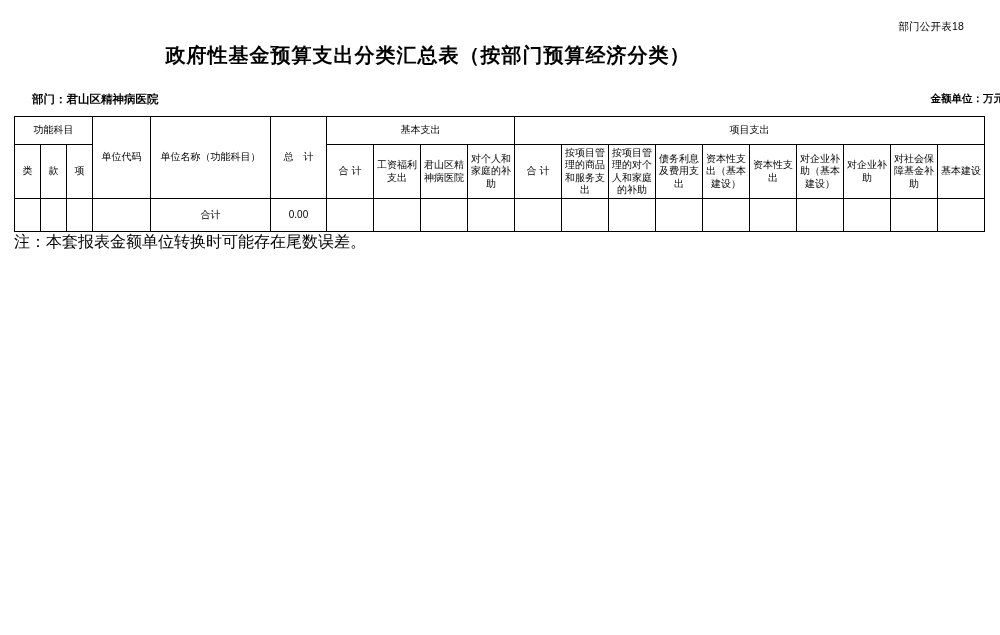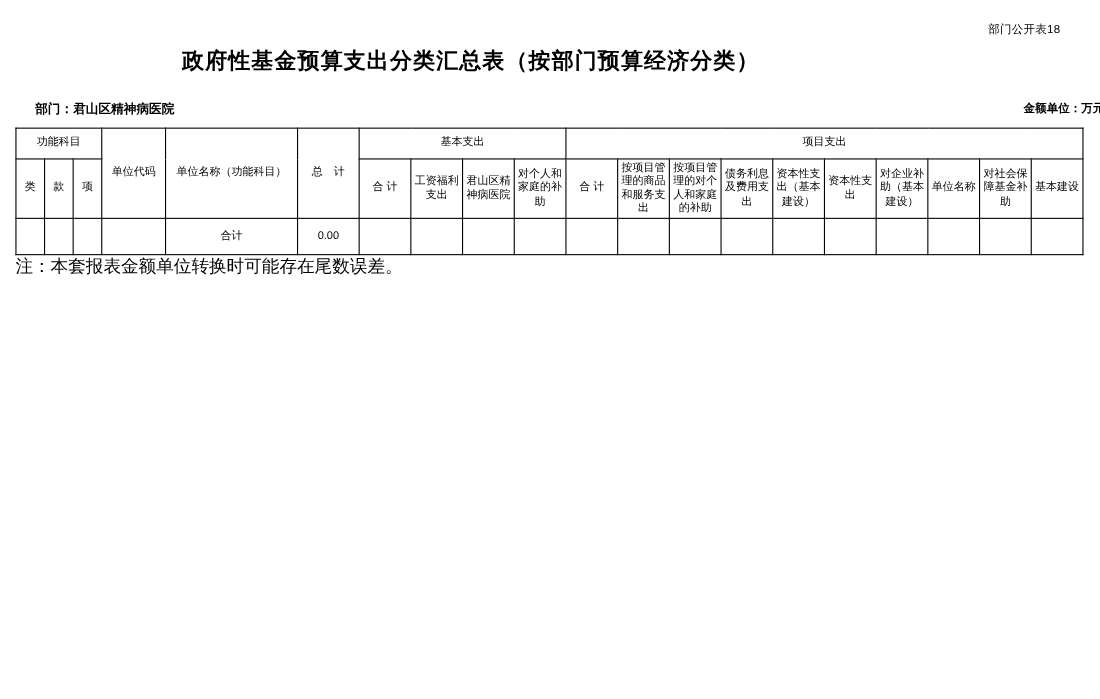--- a/index.html
+++ b/index.html
@@ -164,21 +164,21 @@
         <td class="vtop">君山区精神病医院</td>
         <td class="vtop">对个人和家庭的补助</td>
 
         <td class="vtop">合 计</td>
         <td class="vtop">按项目管理的商品和服务支出</td>
         <td class="vtop">按项目管理的对个人和家庭的补助</td>
         <td class="vtop">债务利息及费用支出</td>
         <td class="vtop">资本性支出（基本建设）</td>
         <td class="vtop">资本性支出</td>
         <td class="vtop">对企业补助（基本建设）</td>
-        <td class="vtop">单位名称</td>
+        <td class="vtop">对企业补助</td>
         <td class="vtop">对社会保障基金补助</td>
         <td class="vtop">基本建设</td>
       </tr>
 
       <tr class="data-row">
         <td></td>
         <td></td>
         <td></td>
         <td></td>
         <td class="left">合计</td>

